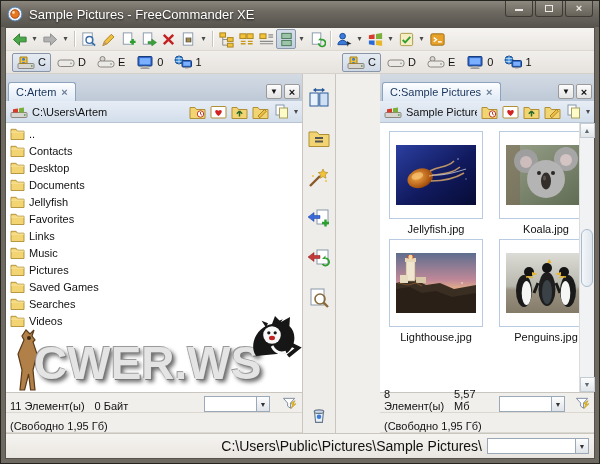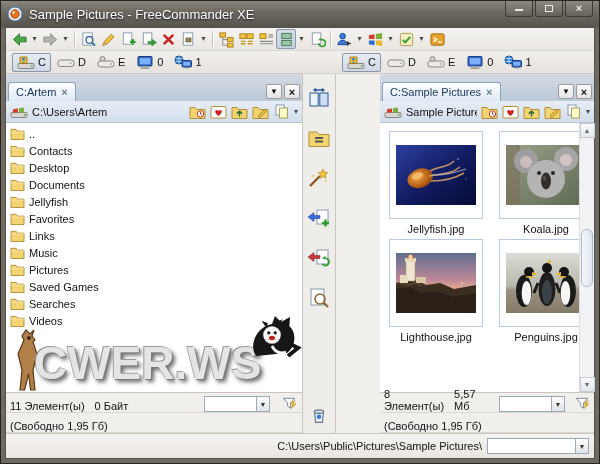--- a/index.html
+++ b/index.html
@@ -79,21 +79,21 @@
   .scroll-thumb{position:absolute;top:38%;left:1px;width:12px;height:58px;background:linear-gradient(90deg,#f4f7fa,#dfe6ee);border:1px solid #a9bacb;border-radius:6px;}
   
   .statusrow{height:20px;display:flex;align-items:flex-end;background:#f1efec;border-bottom:1px solid #dbd8d2;padding:0 4px;font-size:11px;color:#111;gap:10px;}
   .statusrow .grow{flex:1;}
   .combo{display:flex;height:16px;}
   .combo-box{width:52px;background:#fff;border:1px solid #9aa8b8;border-right:none;}
   .combo-btn{width:14px;background:linear-gradient(#fdfdfd,#dfe4ea);border:1px solid #9aa8b8;display:flex;align-items:center;justify-content:center;font-size:7px;color:#333;}
   .filter-btn{width:18px;height:17px;display:flex;align-items:center;justify-content:center;}
   
   .bottombar{height:25px;display:flex;align-items:center;background:linear-gradient(#f6f4f1,#e9e6e1);border-top:1px solid #c9c6c0;padding:0 5px;gap:5px;}
-  .cmd-path{margin-left:auto;font-size:11px;color:#111;}
+  .cmd-path{margin-left:auto;font-size:14px;color:#111;}
   .cmd-combo .combo-box{width:88px;}
 </style>
 </head>
 <body>
 
 <div class="window">
 
   <div class="titlebar">
     <svg class="app-icon" viewBox="0 0 16 16">
         <circle cx="8" cy="8" r="7" fill="#e8f0f8" stroke="#4a7ab0"></circle>

